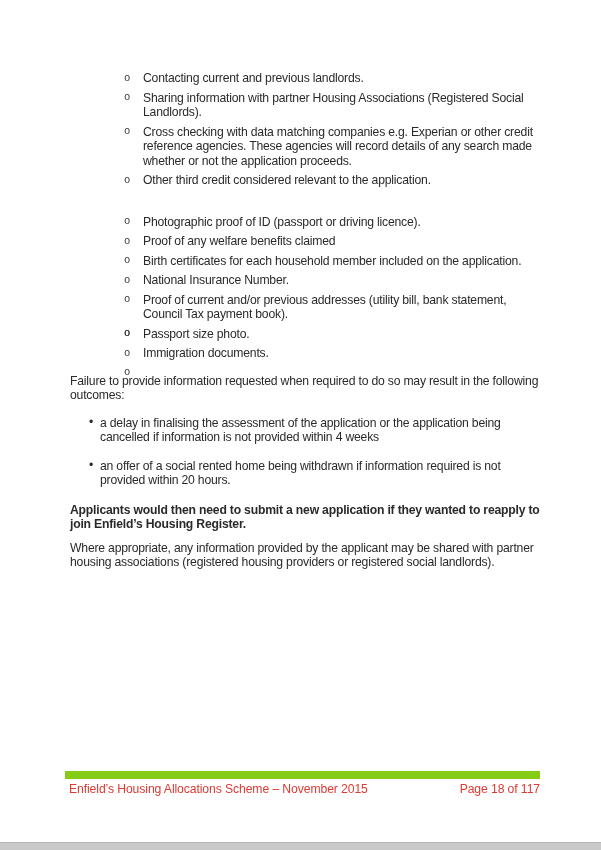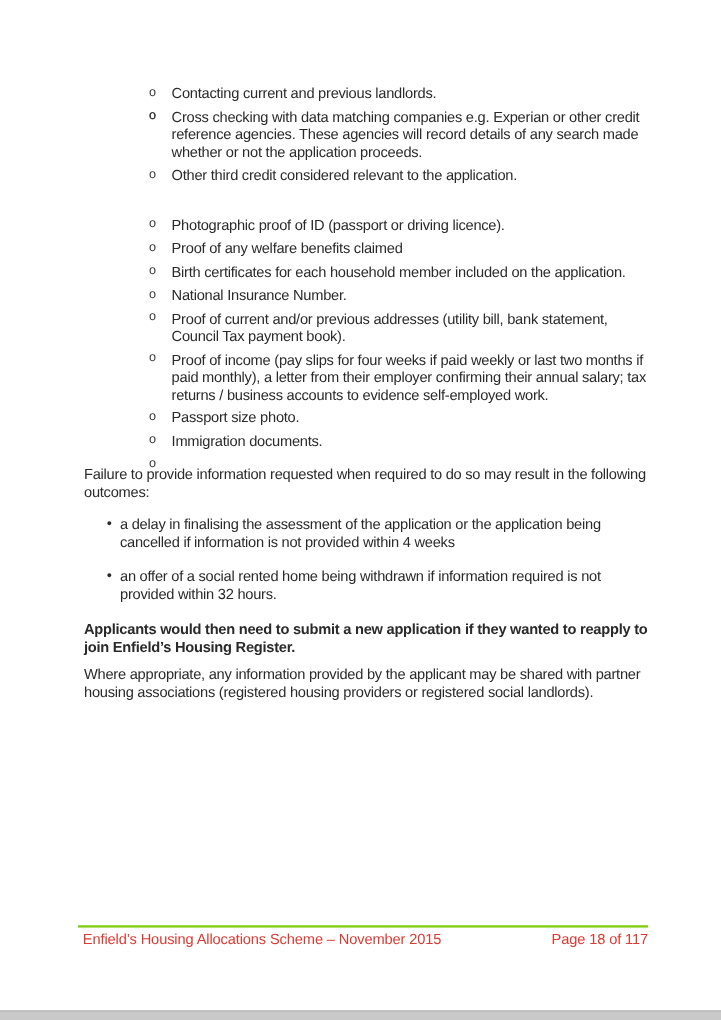--- a/index.html
+++ b/index.html
@@ -61,21 +61,21 @@
     left: 19px;
     top: -1px;
   }
 
   
   .footer {
     position: absolute;
     left: 65px;
     right: 61px;
     top: 771px;
-    border-top: 2px solid #84cc16;
+    border-top: 8px solid #84cc16;
     padding-top: 3px;
     display: flex;
     justify-content: space-between;
     color: #dd3a33;
     letter-spacing: -0.1px;
   }
   .footer .footer-left  { padding-left: 4px; }
   .footer .footer-right { }
 
   
@@ -95,20 +95,21 @@
 <div class="page">
   <div class="content">
 
     <ul class="olist olist-checks">
       <li>
         <span class="marker">o</span>
         <span>Contacting current and previous landlords.</span>
       </li>
       <li>
         <span class="marker">o</span>
+        <span>Sharing information with partner Housing Associations (Registered Social Landlords).</span>
       </li>
       <li>
         <span class="marker">o</span>
         <span>Cross checking with data matching companies e.g. Experian or other credit reference agencies. These agencies will record details of any search made whether or not the application proceeds.</span>
       </li>
       <li>
         <span class="marker">o</span>
         <span>Other third credit considered relevant to the application.</span>
       </li>
     </ul>
@@ -130,21 +131,20 @@
       <li>
         <span class="marker">o</span>
         <span>National Insurance Number.</span>
       </li>
       <li>
         <span class="marker">o</span>
         <span>Proof of current and/or previous addresses (utility bill, bank statement, Council Tax payment book).</span>
       </li>
       <li>
         <span class="marker">o</span>
-        <span>Proof of income (pay slips for four weeks if paid weekly or last two months if paid monthly),  a letter from their employer confirming their annual salary;  tax returns / business accounts to evidence self-employed work.</span>
       </li>
       <li>
         <span class="marker">o</span>
         <span>Passport size photo.</span>
       </li>
       <li>
         <span class="marker">o</span>
         <span>Immigration documents.</span>
       </li>
       <li>
@@ -154,21 +154,21 @@
 
     <p class="para-failure-intro">Failure to provide information requested when required to do so may result in the following outcomes:</p>
 
     <ul class="blist">
       <li>
         <span class="marker">•</span>
         <span>a delay in finalising the assessment of the application or the application being cancelled if information is not provided within 4 weeks</span>
       </li>
       <li>
         <span class="marker">•</span>
-        <span>an offer of a social rented home being withdrawn if information required is not provided within 32 hours.</span>
+        <span>an offer of a social rented home being withdrawn if information required is not provided within 20 hours.</span>
       </li>
     </ul>
 
     <p class="para-reapply">Applicants would then need to submit a new application if they wanted to reapply to join Enfield’s Housing Register.</p>
 
     <p class="para-sharing">Where appropriate, any information provided by the applicant may be shared with partner housing associations (registered housing providers or registered social landlords).</p>
 
   </div>
 
   <div class="footer">

